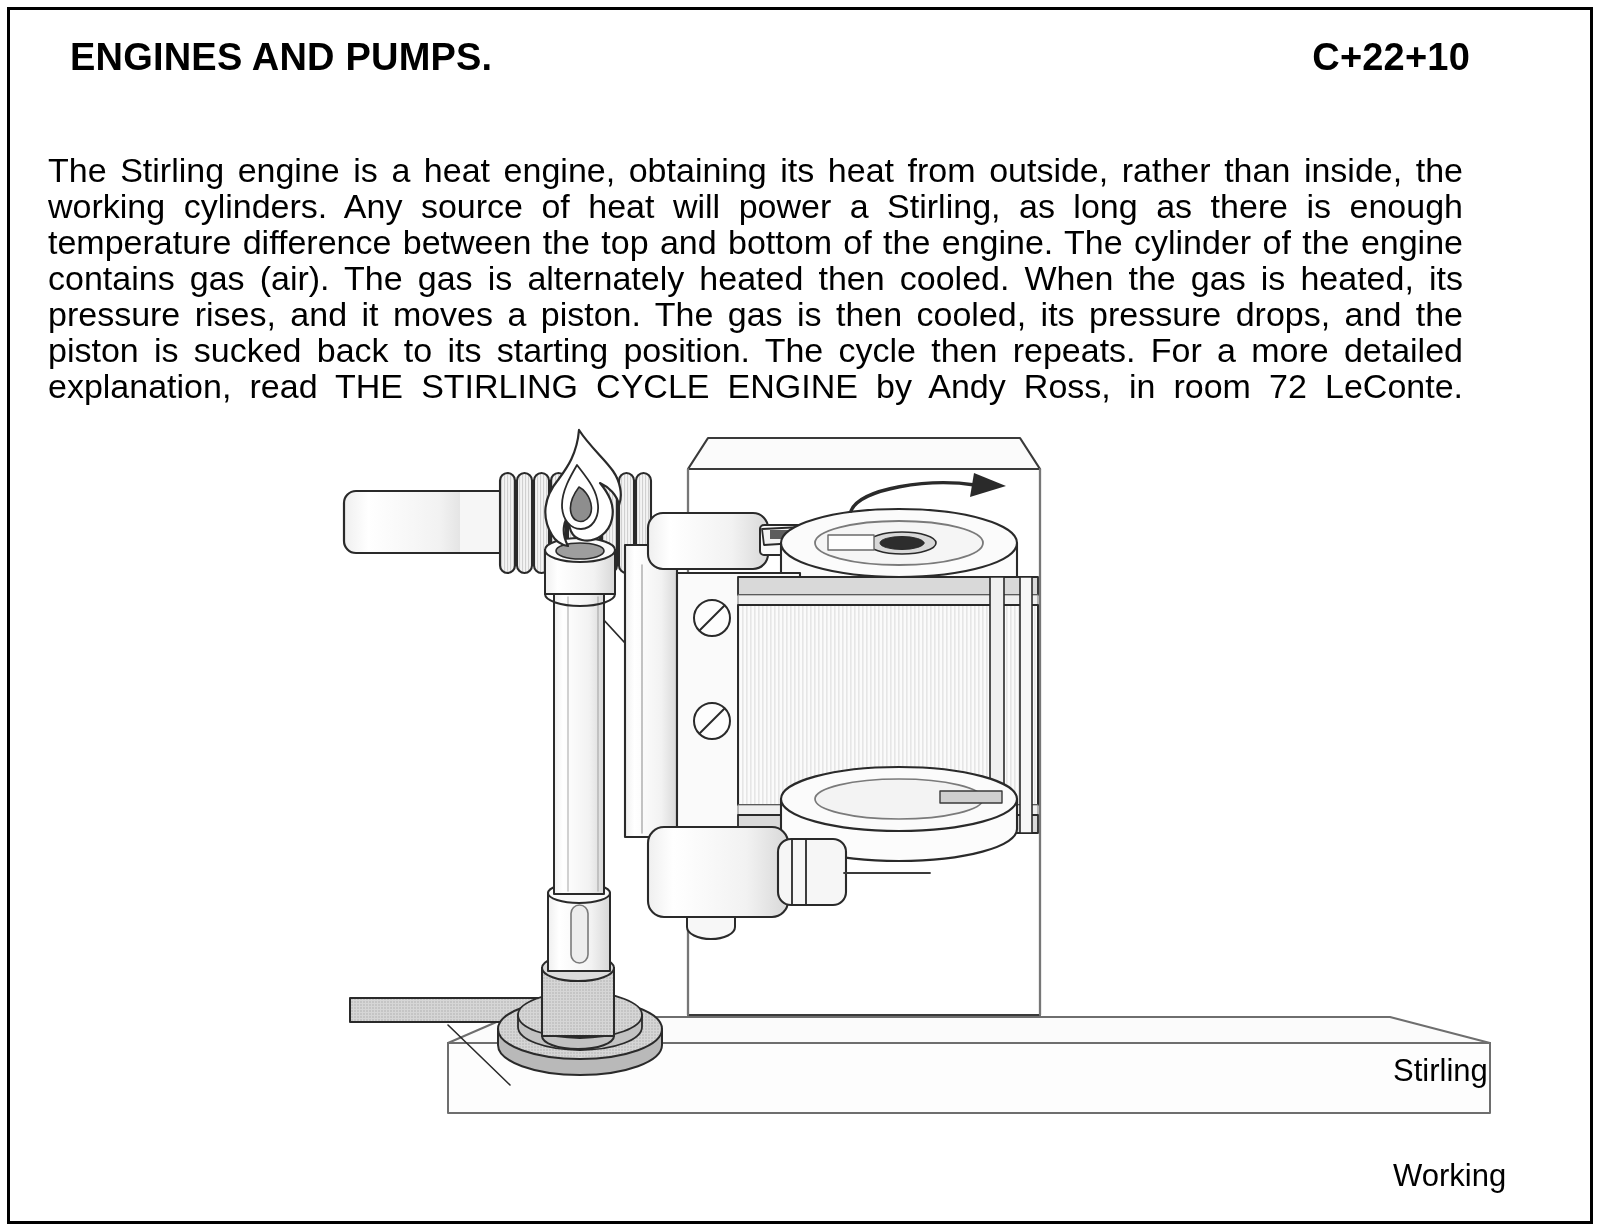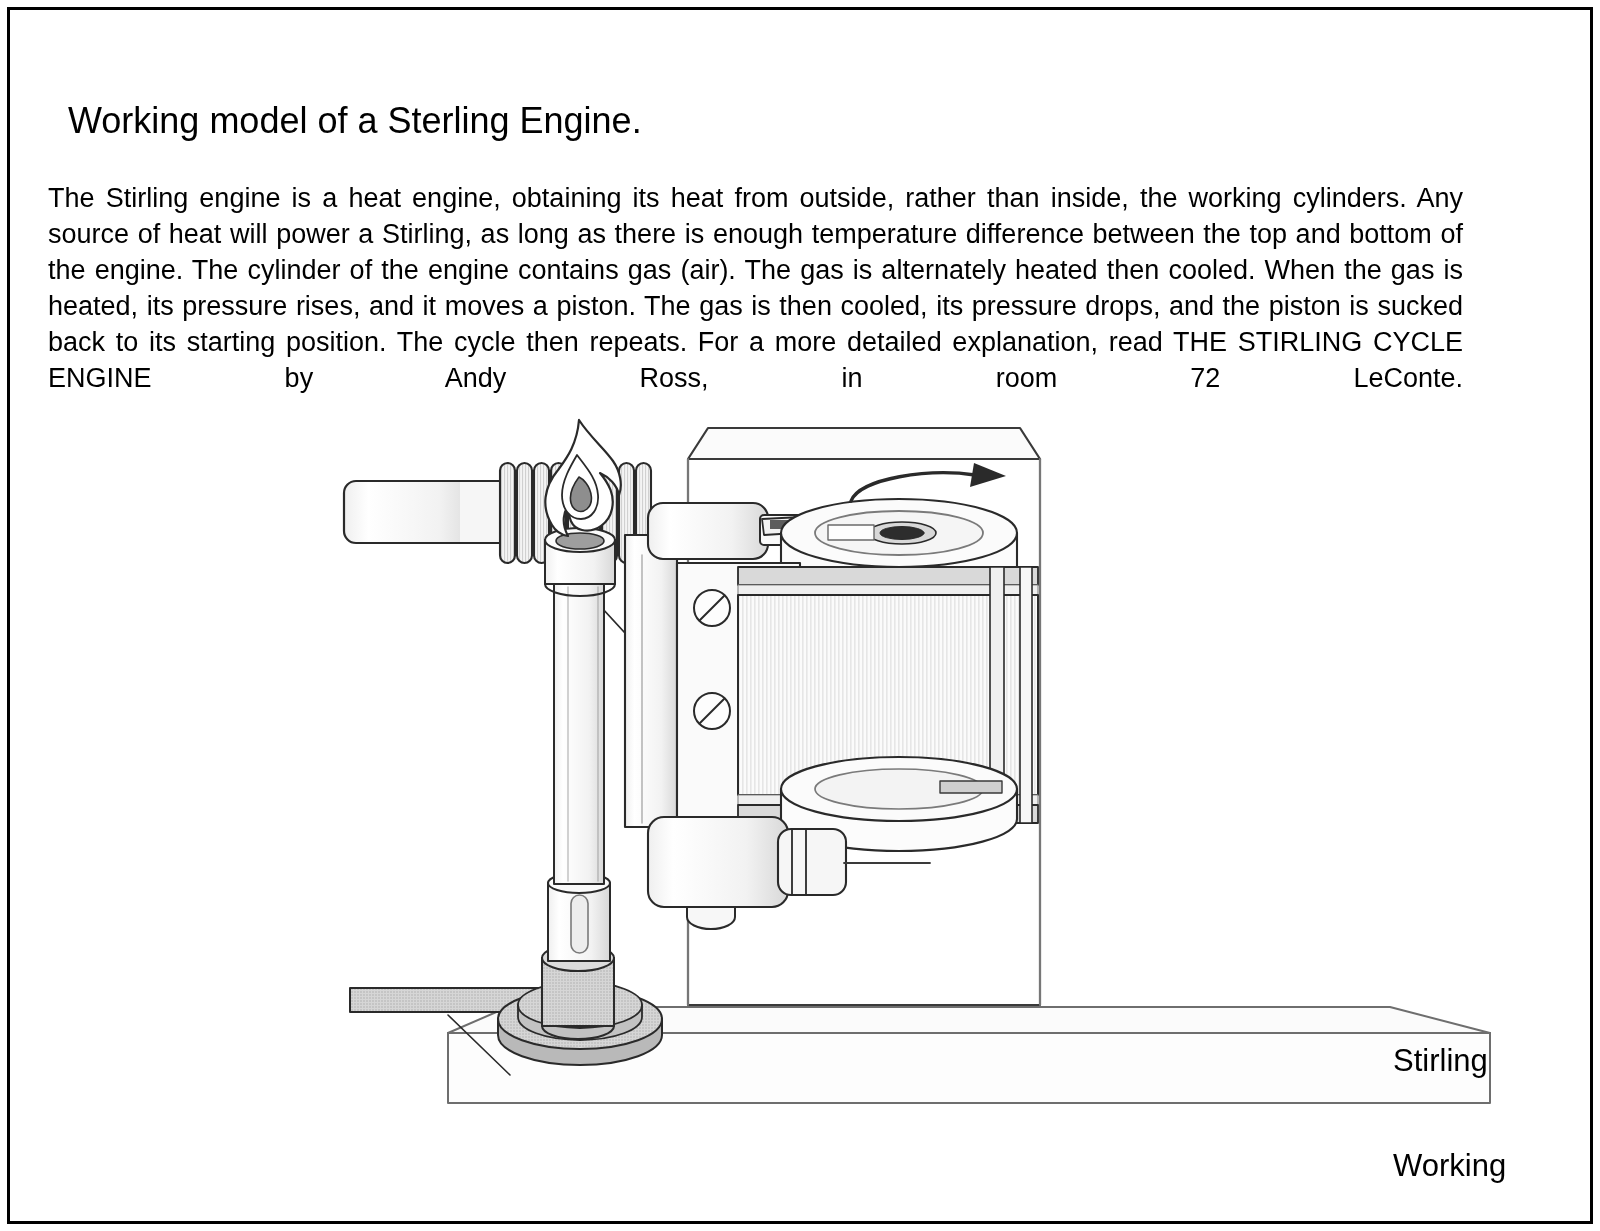--- a/index.html
+++ b/index.html
@@ -58,37 +58,36 @@
     font-weight: normal;
     white-space: nowrap;
   }
 
   
   .body-text {
     position: absolute;
     left: 48px;
     top: 152px;
     width: 1415px;
-    font-size: 27px;
+    font-size: 34px;
     line-height: 36px;
     text-align: justify;
     text-justify: inter-word;
-    margin-top: 28px;
   }
   .body-text::after {
     content: "";
     display: inline-block;
     width: 100%;
   }
 
   
   .diagram {
     position: absolute;
     left: 330px;
-    top: 415px;
+    top: 425px;
     width: 1180px;
     height: 760px;
   }
   .diagram svg {
     display: block;
     width: 1180px;
     height: 760px;
   }
   .lbl {
     position: absolute;
@@ -98,22 +97,25 @@
   }
   .lbl-stirling { left: 1063px; top: 558px; }
 </style>
 </head>
 <body>
 
 <div class="page">
 
   <div class="page-border"></div>
 
-
-  <div class="subtitle">Working model of a Sterling Engine.</div>
+  <div class="header-row">
+    <div class="dept-title">ENGINES AND PUMPS.</div>
+    <div class="catalog-code">C+22+10</div>
+  </div>
+
 
   <div class="body-text">The Stirling engine is a heat engine, obtaining its heat from outside, rather than inside, the working cylinders.  Any source of heat will power a Stirling, as long as there is enough temperature difference between the top and bottom of the engine. The cylinder of the engine contains gas (air).  The gas is alternately heated then cooled. When the gas is heated, its pressure rises, and it moves a piston.  The gas is then cooled, its pressure drops, and the piston is sucked back to its starting position. The cycle then  repeats.  For a more detailed explanation, read THE STIRLING CYCLE ENGINE by Andy Ross, in room 72 LeConte.</div>
 
   <div class="diagram">
     <svg viewBox="0 0 1180 760" xmlns="http://www.w3.org/2000/svg">
       <defs>
         <pattern id="vhatch" width="4" height="4" patternUnits="userSpaceOnUse">
           <rect width="4" height="4" fill="#fbfbfb"></rect>
           <rect width="1.6" height="4" fill="#e6e6e6"></rect>
         </pattern>

